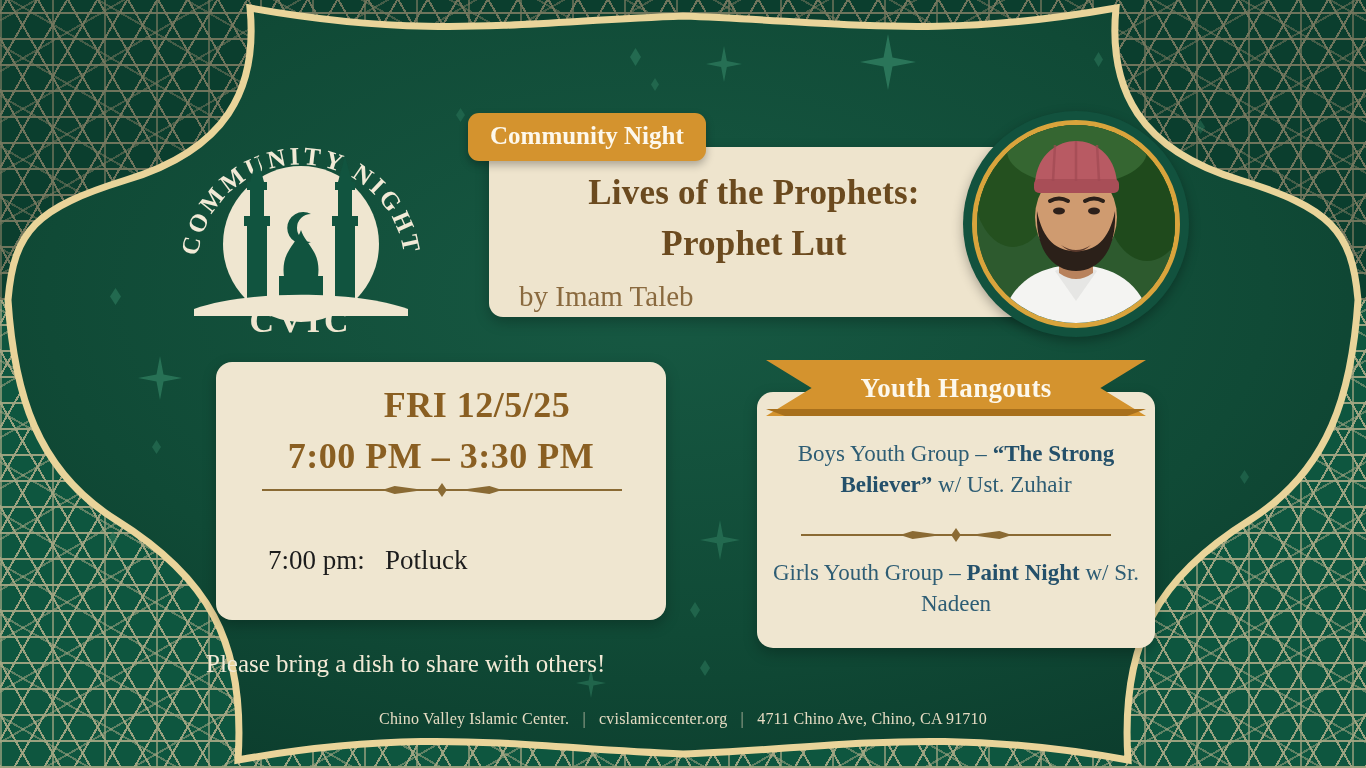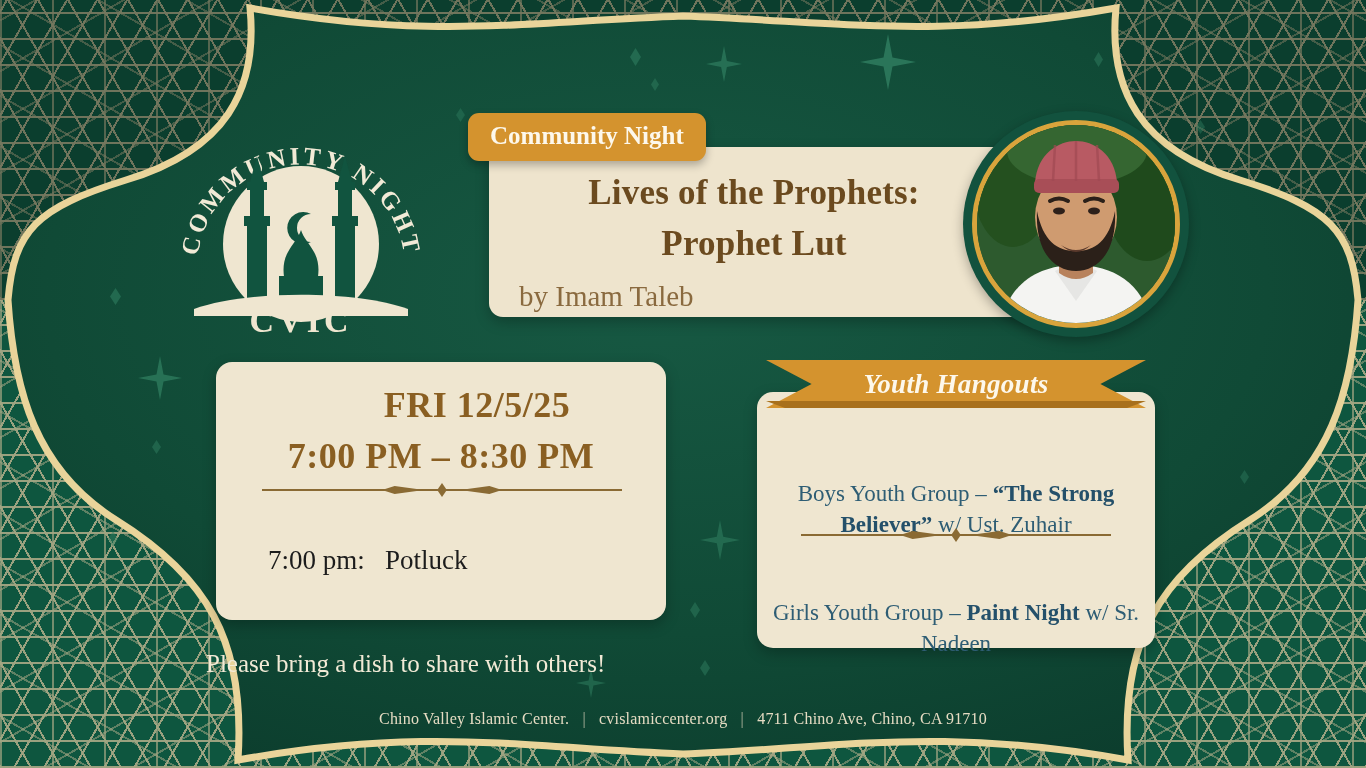--- a/index.html
+++ b/index.html
@@ -72,30 +72,30 @@
     background:#8a6a33;clip-path:polygon(50% 0%,72% 50%,50% 100%,28% 50%);}
   .divider .lens-l,.divider .lens-r{position:absolute;top:3px;width:42px;height:8px;background:#8a6a33;
     clip-path:polygon(0% 50%,30% 0%,100% 50%,30% 100%);}
   .divider .lens-l{left:calc(50% - 60px);}
   .divider .lens-r{right:calc(50% - 60px);transform:scaleX(-1);}
   .div-date{position:absolute;left:262px;top:483px;width:360px;}
 
   
   .youth-card{position:absolute;left:757px;top:392px;width:398px;height:256px;
     background:#efe6d0;border-radius:16px;box-shadow:0 5px 14px rgba(0,0,0,.25);}
-  .ribbon{position:absolute;left:766px;top:360px;width:380px;height:48px;font-style:italic;}
+  .ribbon{position:absolute;left:766px;top:360px;width:380px;height:56px;}
   .ribbon .shape{position:absolute;inset:0;background:#d4932e;
     clip-path:polygon(0 0, 100% 0, 88% 50%, 100% 100%, 0 100%, 12% 50%);}
   .ribbon .shade{position:absolute;left:0;right:0;bottom:0;height:7px;background:#a8701c;
     clip-path:polygon(0 0, 100% 0, 95% 100%, 5% 100%);}
   .ribbon .label{position:absolute;inset:0;display:flex;align-items:center;justify-content:center;
     color:#fdf8ec;font-size:27px;font-weight:700;letter-spacing:.3px;}
 
   .youth-item{position:absolute;width:370px;left:771px;text-align:center;color:#2e5d74;
-    font-size:23px;line-height:1.36;margin-top:40px;}
+    font-size:23px;line-height:1.36;}
   .youth-item b{font-weight:700;color:#24506a;}
   .youth-a{top:438px;}
   .youth-b{top:557px;}
   .div-youth{position:absolute;left:801px;top:528px;width:310px;}
   .div-youth .lens-l{left:calc(50% - 56px);}
   .div-youth .lens-r{right:calc(50% - 56px);}
 
   
   .note{position:absolute;left:206px;top:650px;color:#f2ead6;font-size:25px;text-align:right;}
   .addr{position:absolute;left:0;right:0;top:710px;text-align:center;color:#e6dcc3;font-size:16px;
@@ -226,21 +226,21 @@
   <div class="badge-cn">Community Night</div>
 
   <div class="title-text">
     <div class="title-main">Lives of the Prophets:</div>
     <div class="title-main">Prophet Lut</div>
     <div class="title-by">by Imam Taleb</div>
   </div>
 
   <div class="date-card"></div>
   <div class="date-line1">FRI 12/5/25</div>
-  <div class="date-line2">7:00 PM – 8:30 PM</div>
+  <div class="date-line2">7:00 PM – 3:30 PM</div>
   <div class="divider div-date">
     <div class="bar"></div>
       <div class="lens-l"></div>
       <div class="lens-r"></div>
       <div class="dot"></div>
   </div>
   <div class="sched">
     <div class="row">
       <span>7:00 pm:</span>
       &nbsp;

